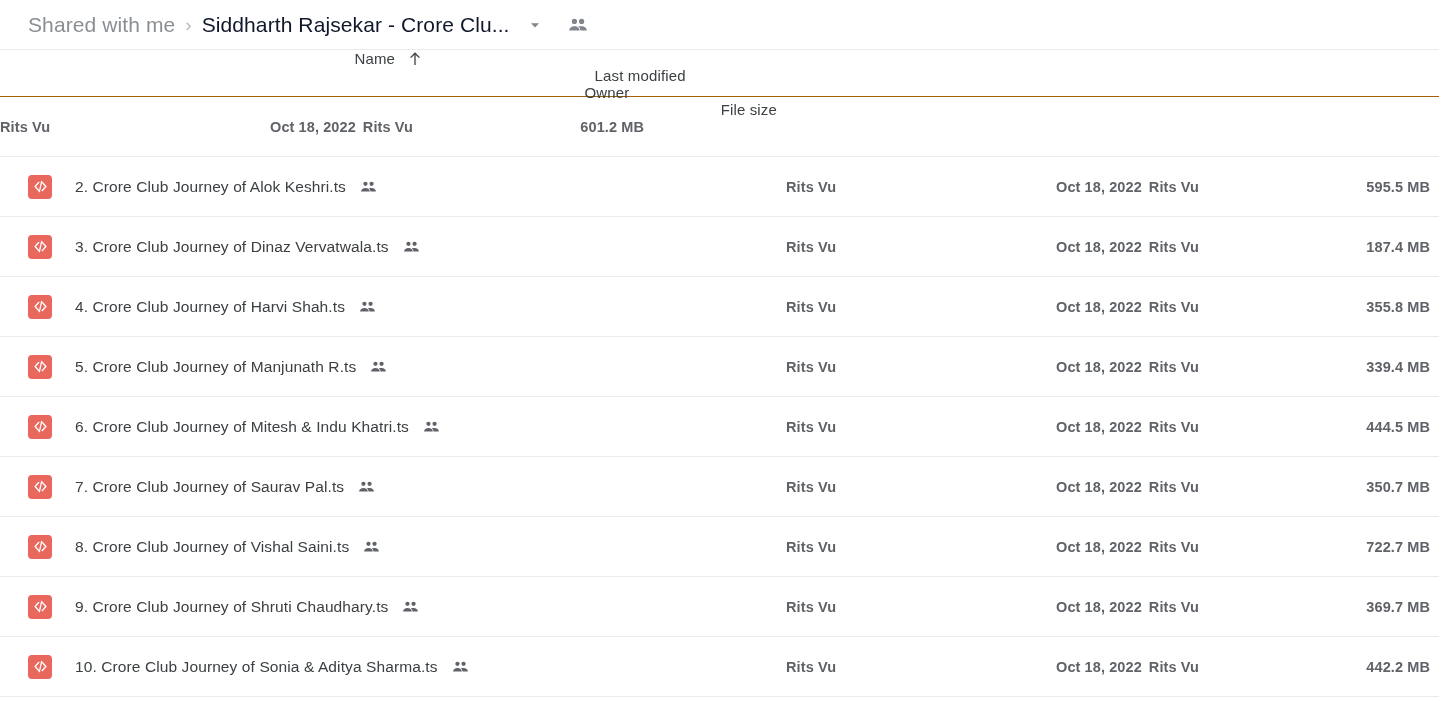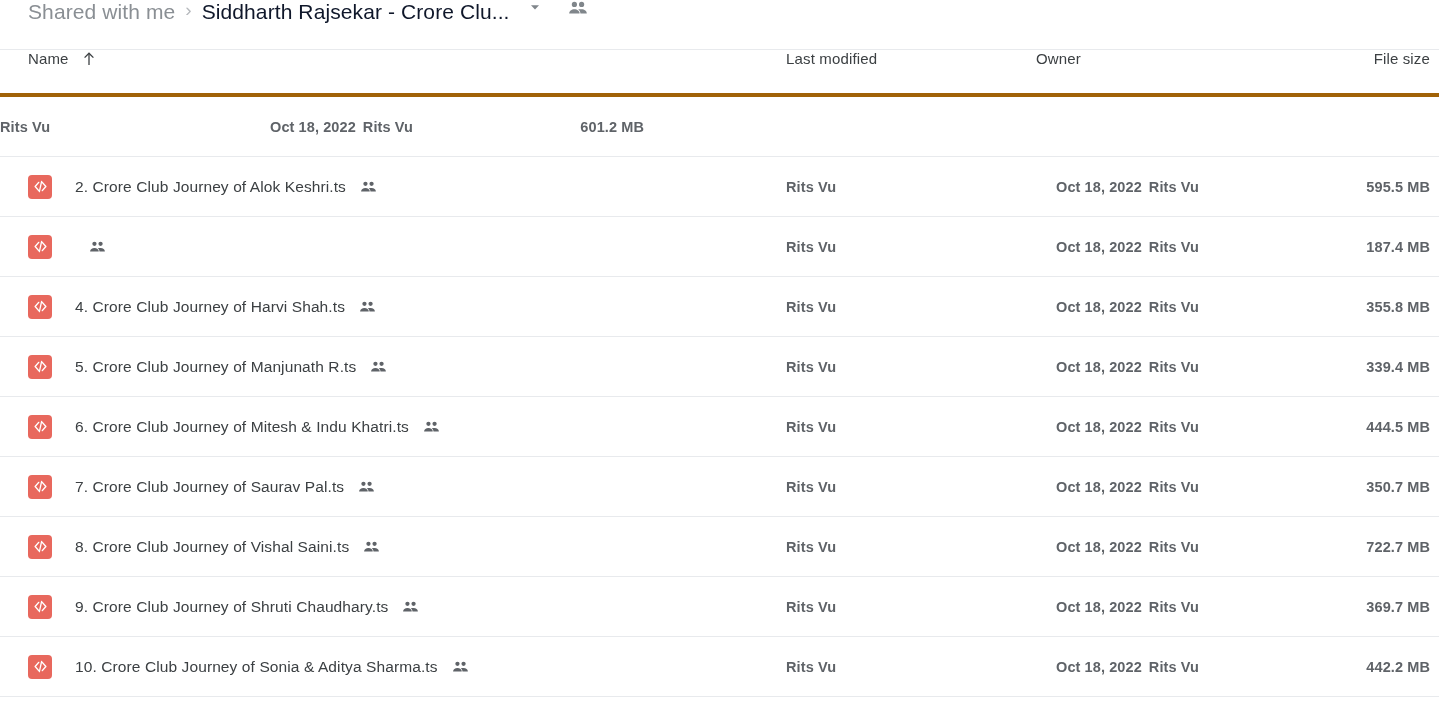--- a/index.html
+++ b/index.html
@@ -12,21 +12,21 @@
     background: #ffffff;
     font-family: "Liberation Sans", sans-serif;
     -webkit-font-smoothing: antialiased;
     overflow: hidden;
   }
 
   
   #breadcrumb-bar {
     height: 50px;
     display: flex;
-    align-items: flex-start;
+    align-items: center;
     padding: 0 0 0 28px;
     box-sizing: border-box;
     border-bottom: 1px solid #e8eaed;
   }
   .crumb-parent {
     font-size: 21px;
     color: #8a8f94;
     letter-spacing: .1px;
     white-space: nowrap;
   }
@@ -54,23 +54,24 @@
   #crumb-share-icon {
     margin-left: 26px;
     display: flex;
     align-items: center;
   }
 
   
   #column-header {
     height: 47px;
     display: flex;
-    align-items: flex-start;
-    border-bottom: 4px solid #a16207;
+    align-items: center;
+    border-bottom: 1px solid #a16207;
     box-sizing: border-box;
+    flex-direction: column;
   }
   #column-header .col {
     font-size: 15px;
     color: #3c4043;
     letter-spacing: .15px;
   }
 
   
   .col-name      { width: 786px; padding-left: 28px; box-sizing: border-box;
                    display: flex; align-items: center; }
@@ -200,20 +201,21 @@
     </div>
     <div class="file-row">
       <div class="col-name">
         <span class="file-type-icon">
           <svg width="15" height="15" viewBox="0 0 16 16" aria-hidden="true">
             <path d="M6.1 3.6 L2.3 8 L6.1 12.4" stroke="#ffffff" stroke-width="1.5" fill="none" stroke-linecap="round" stroke-linejoin="round"></path>
             <path d="M9.9 3.6 L13.7 8 L9.9 12.4" stroke="#ffffff" stroke-width="1.5" fill="none" stroke-linecap="round" stroke-linejoin="round"></path>
             <path d="M9.2 2.6 L6.8 13.4" stroke="#ffffff" stroke-width="1.4" fill="none" stroke-linecap="round"></path>
           </svg>
         </span>
+        <span class="file-name">3. Crore Club Journey of Dinaz Vervatwala.ts</span>
         <span class="shared-badge-icon">
           <svg width="17" height="14" viewBox="0 0 20 16" aria-hidden="true">
             <circle cx="6.4" cy="4.2" r="2.5" fill="#5f6368"></circle>
             <circle cx="13.6" cy="4.2" r="2.5" fill="#5f6368"></circle>
             <path d="M1.3 13.4 c0-2.6 2.2-4.2 5.1-4.2 s5.1 1.6 5.1 4.2 z" fill="#5f6368"></path>
             <path d="M12.3 13.4 c0-1.9-.8-3.3-2.1-4.0 1.0-.2 2.1-.2 3.4-.2 2.9 0 5.1 1.6 5.1 4.2 z" fill="#5f6368"></path>
           </svg>
         </span>
       </div>
       <div class="col-owner cell-owner">Rits Vu</div>

